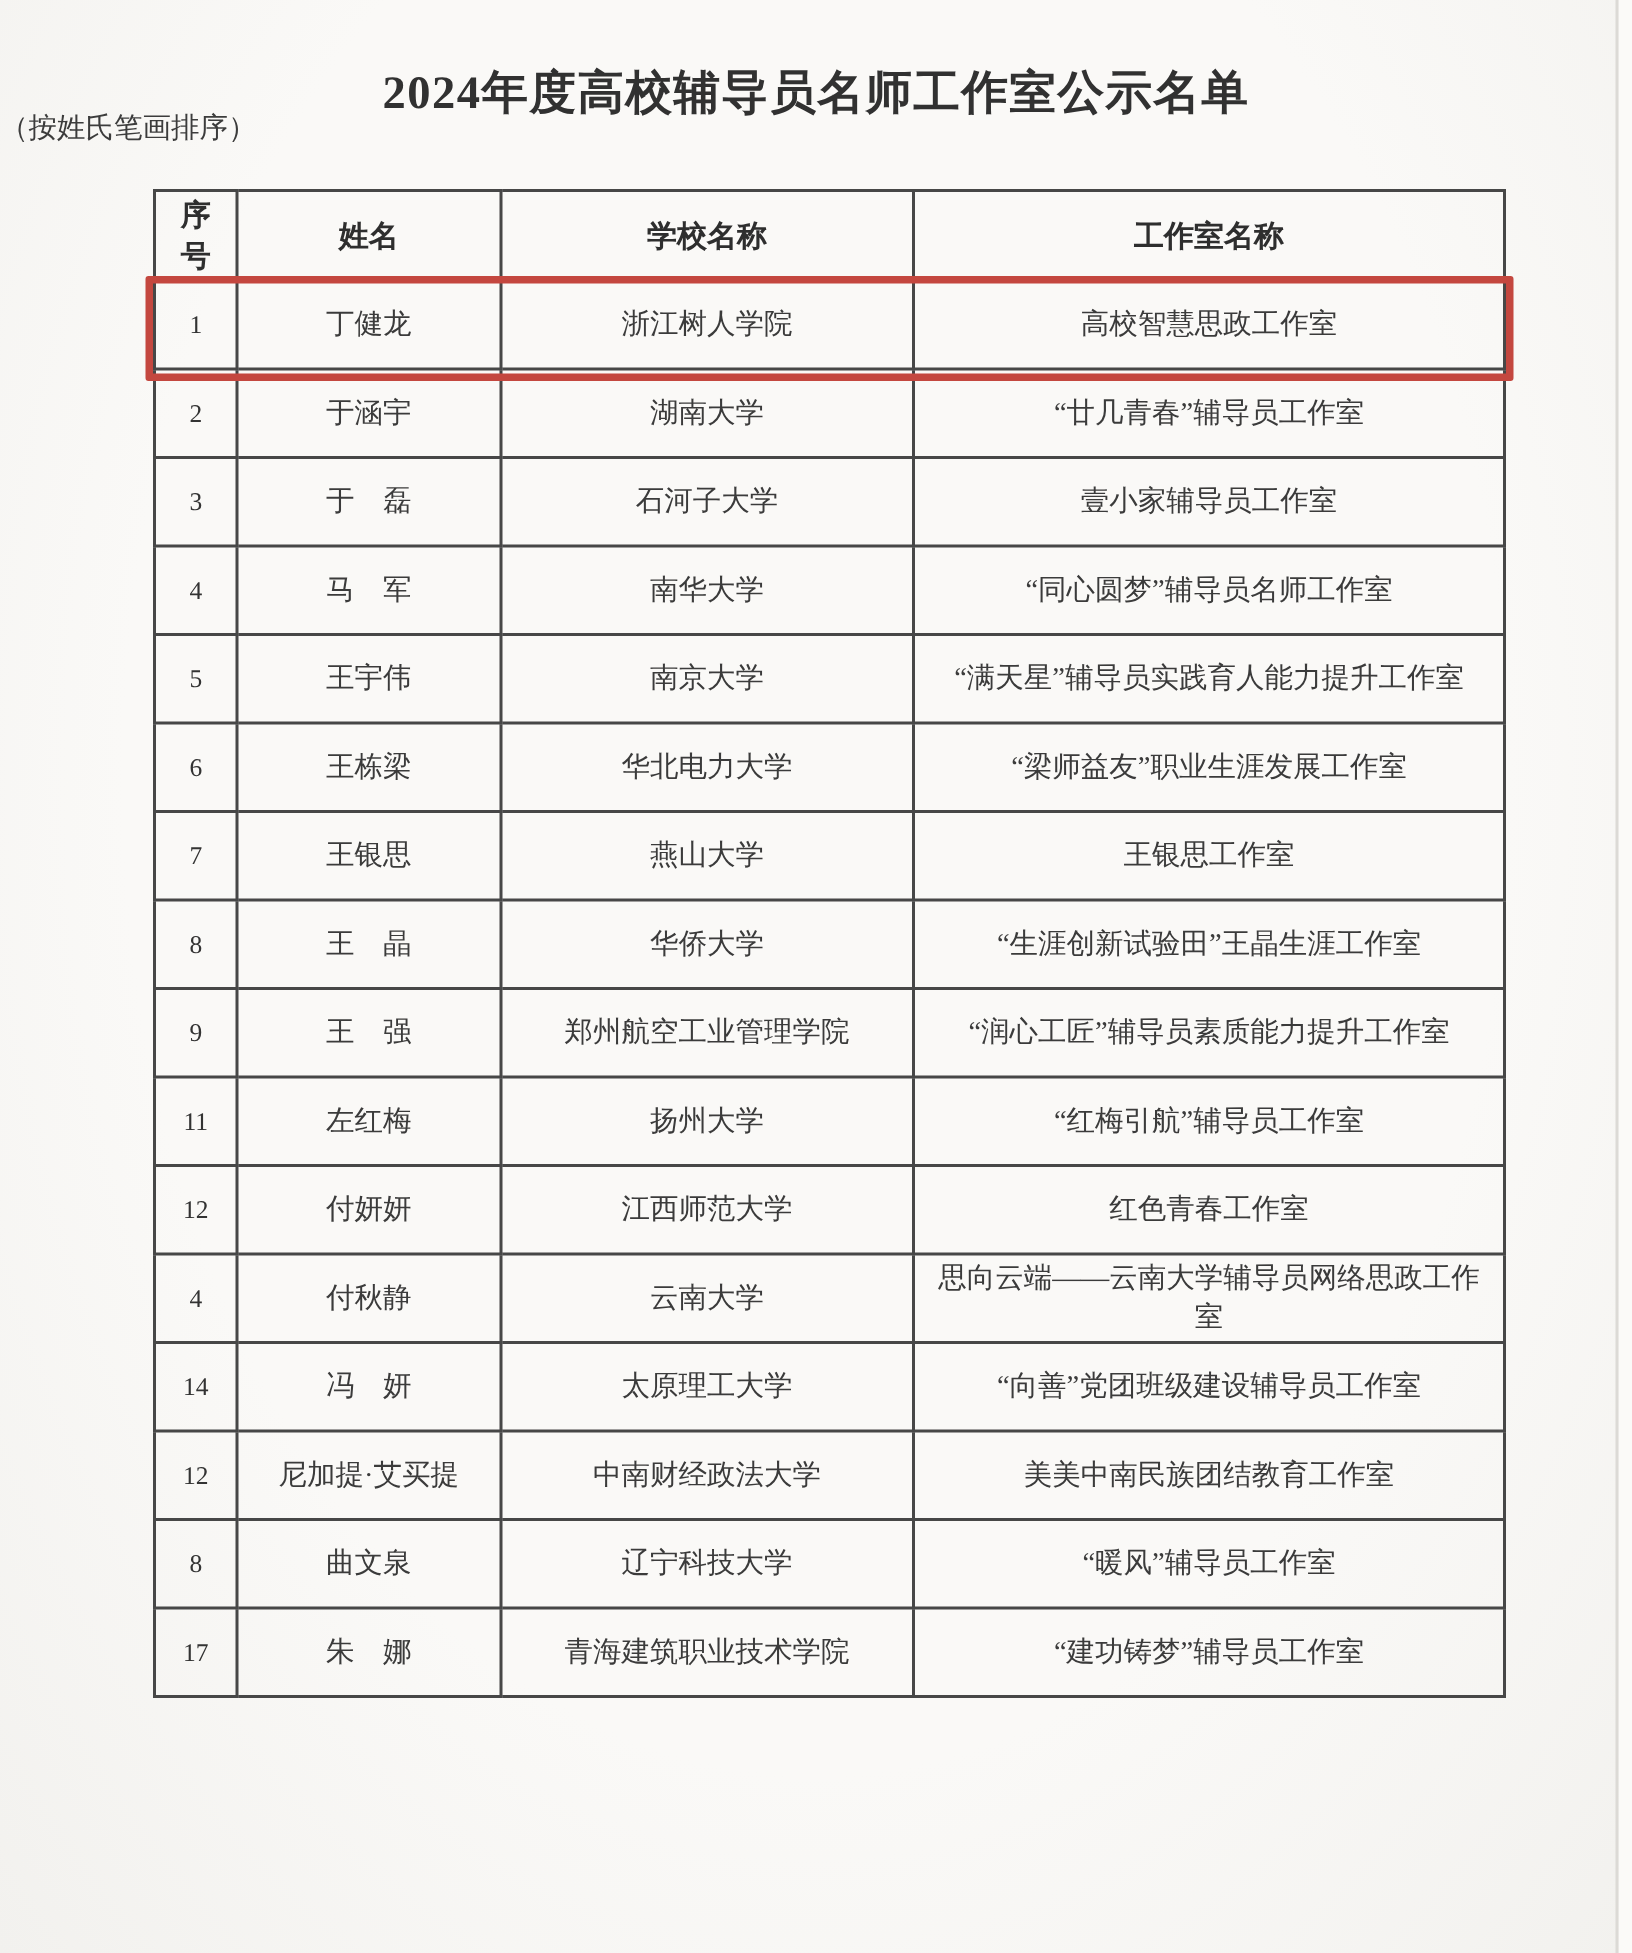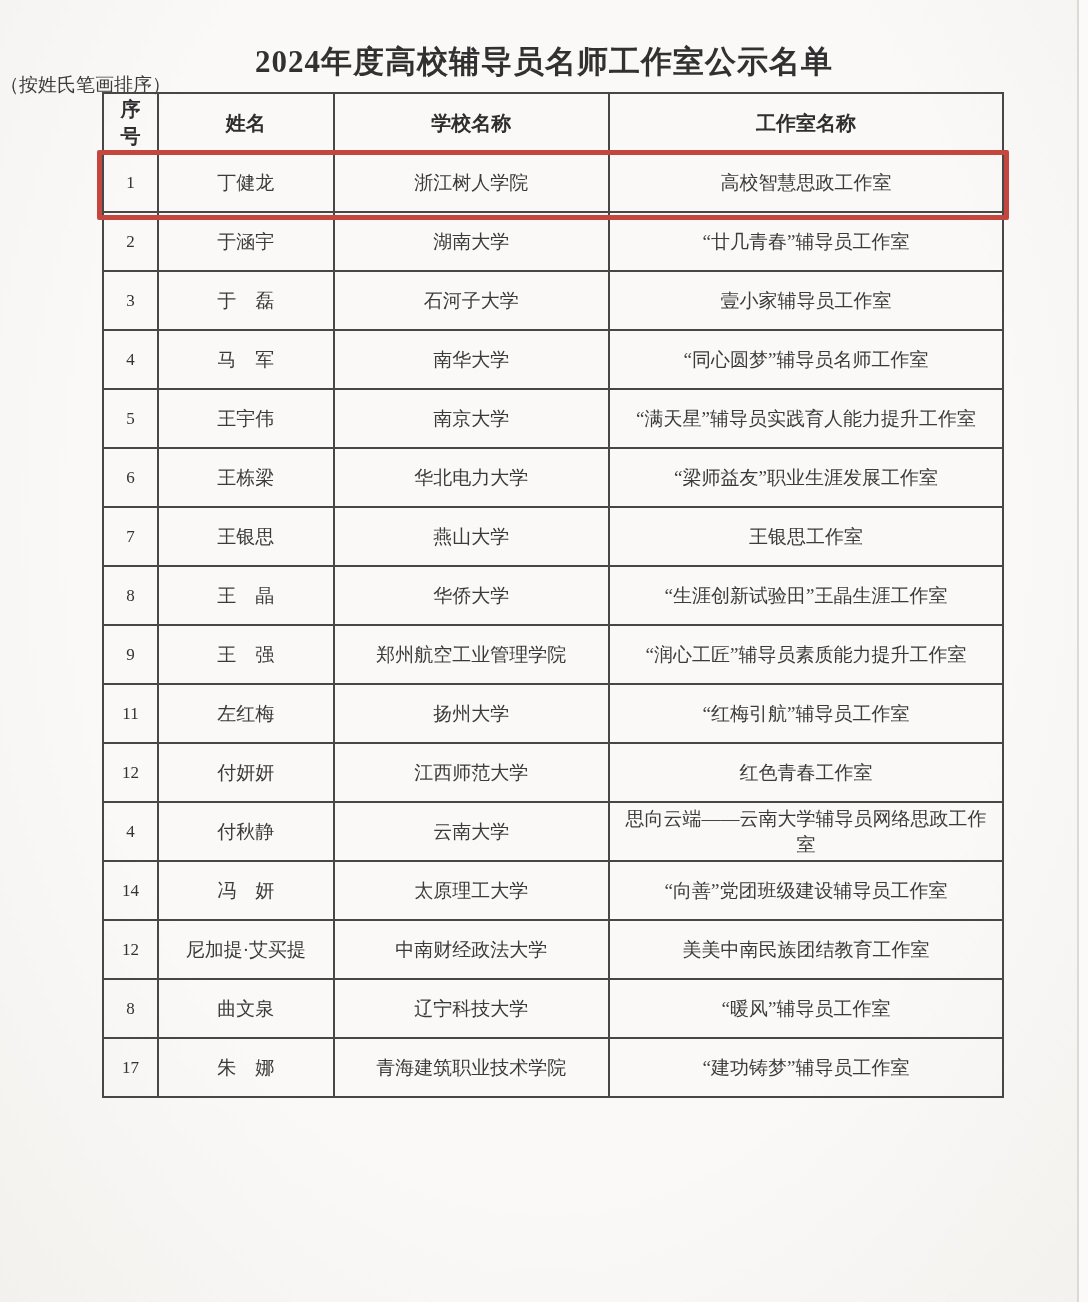--- a/index.html
+++ b/index.html
@@ -44,21 +44,21 @@
   .doc-subtitle {
     position: absolute;
     top: 72px; left: 0; right: 0;
     text-align: left;
     font-size: 19px;
     color: #3c3c3c;
   }
   .table-wrap {
     position: absolute;
     left: 102px;
-    top: 92px;
+    top: 126px;
     width: 902px;
   }
   table {
     border-collapse: collapse;
     width: 100%;
     table-layout: fixed;
   }
   th, td {
     border: 2px solid #474747;
     text-align: center;

